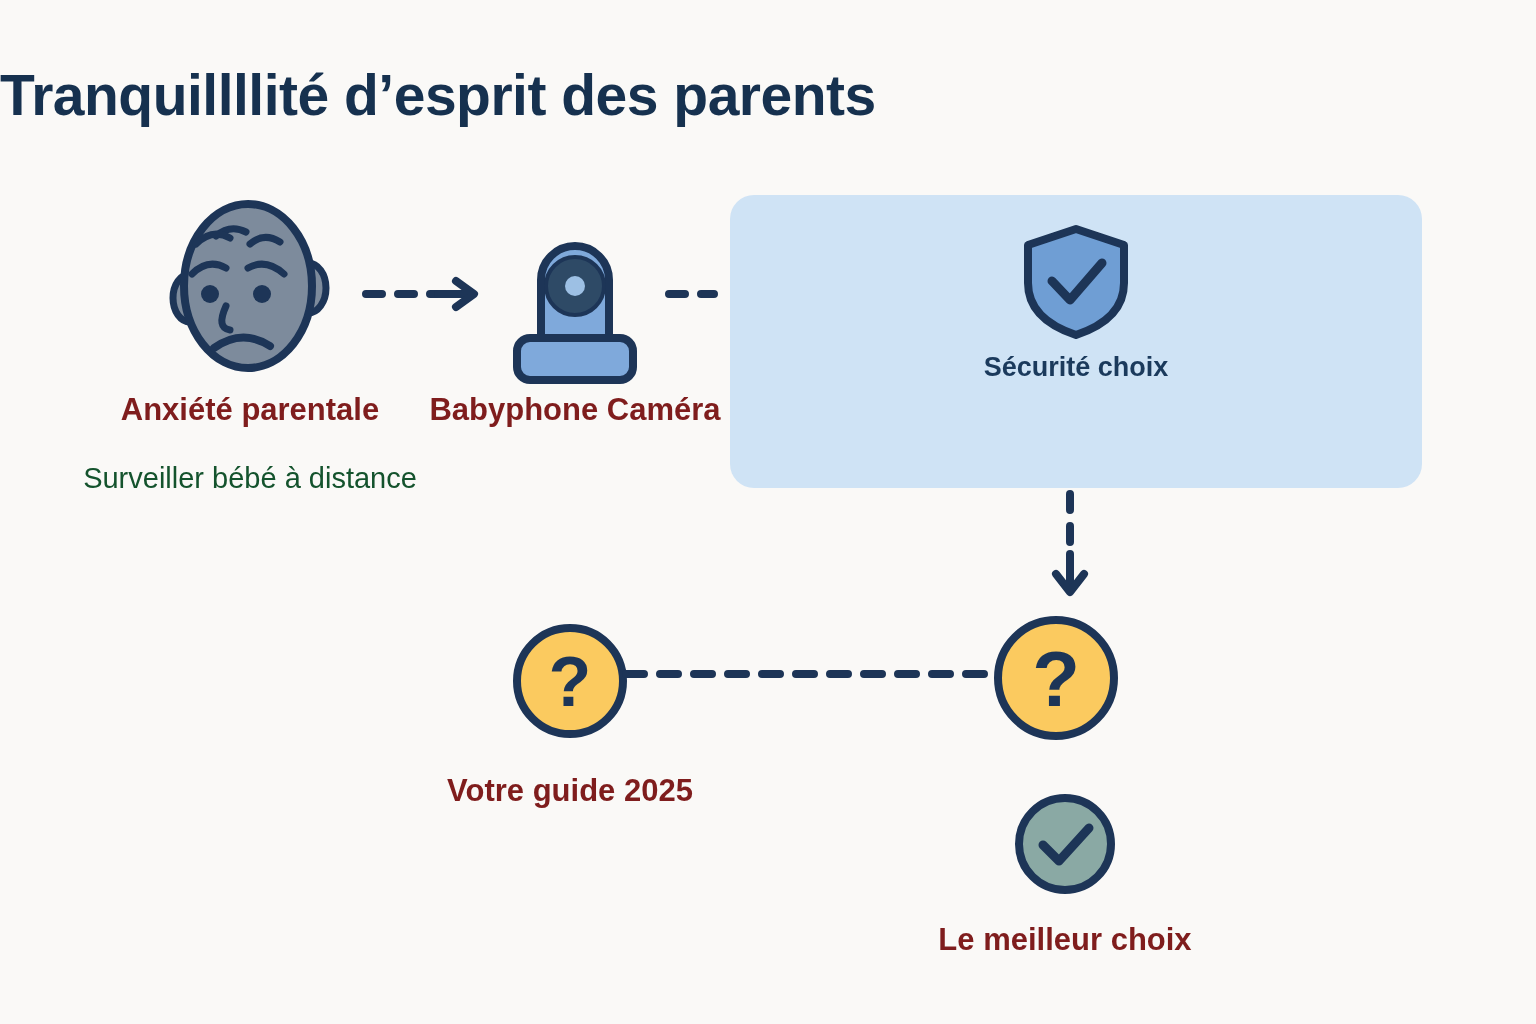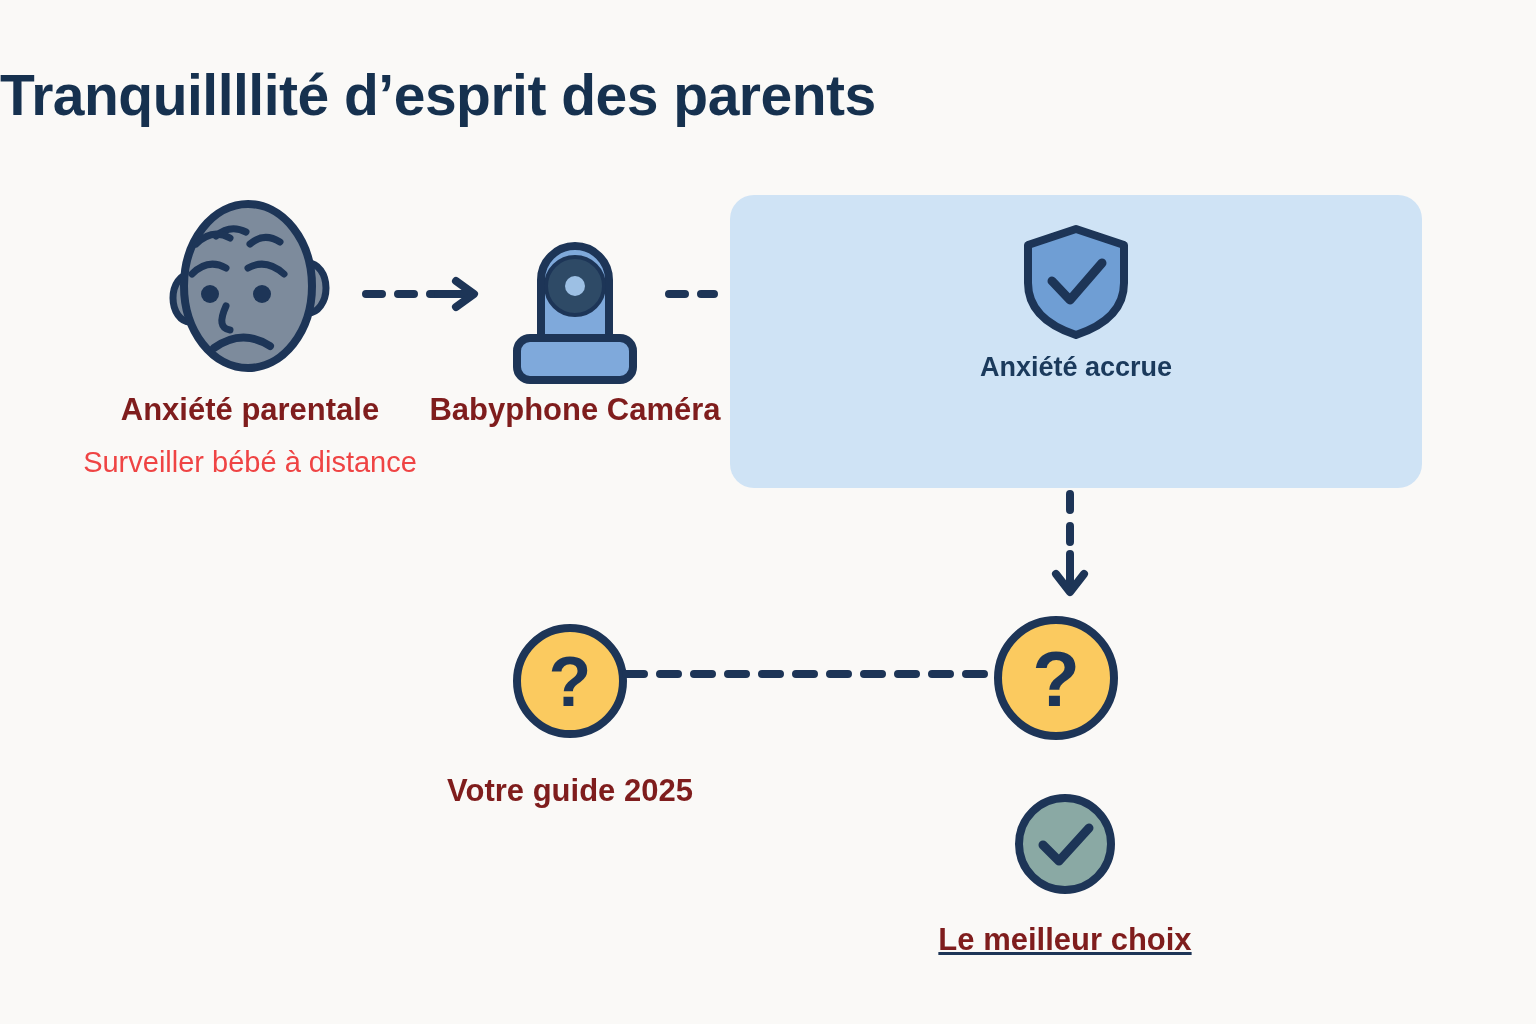--- a/index.html
+++ b/index.html
@@ -42,22 +42,22 @@
   .node-title {
     font-size: 31px;
     font-weight: bold;
     line-height: 1.18;
     color: #7f1d1d;
   }
   .node-sub {
     font-size: 29px;
     font-weight: normal;
     line-height: 1.2;
-    color: #ef4444;
-    margin-top: 16px;
+    color: #14532d;
+    margin-top: 32px;
   }
 
   
   #node-anxiety {
     left: 60px;
     top: 188px;
     width: 380px;
   }
   #node-anxiety .icon-wrap { height: 196px; }
   #node-anxiety .node-title { margin-top: 8px; }
@@ -122,21 +122,20 @@
     left: 990px;
     top: 612px;
     width: 130px;
   }
 
   
   #node-best {
     left: 850px;
     top: 790px;
     width: 430px;
-    text-decoration: underline;
   }
   #node-best .icon-wrap { height: 110px; }
   #node-best .node-title { margin-top: 22px; }
 
   
   .connector {
     position: absolute;
     pointer-events: none;
   }
   #conn-face-camera { left: 360px; top: 272px; }
@@ -212,21 +211,21 @@
     <div class="benefits-row">
 
 
       <div class="benefit">
         <div class="icon-wrap">
           <svg width="112" height="118" viewBox="0 0 112 118">
             <path d="M56 6 L104 22 L104 60 Q104 96 56 112 Q8 96 8 60 L8 22 Z" fill="#6f9ed4" stroke="#1d3557" stroke-width="8" stroke-linejoin="round"></path>
             <path d="M32 58 L50 77 L82 40" fill="none" stroke="#1d3557" stroke-width="9" stroke-linecap="round" stroke-linejoin="round"></path>
           </svg>
         </div>
-        <div class="benefit-label">Anxiété accrue</div>
+        <div class="benefit-label">Sécurité choix</div>
       </div>
 
 
     </div>
   </div>
 
   <div class="connector" id="conn-panel-question">
     <svg width="60" height="110" viewBox="0 0 60 110">
       <line x1="30" y1="6" x2="30" y2="72" stroke="#1d3557" stroke-width="8" stroke-linecap="round" stroke-dasharray="16 16"></line>
       <path d="M30 66 L30 102" stroke="#1d3557" stroke-width="8" stroke-linecap="round"></path>

